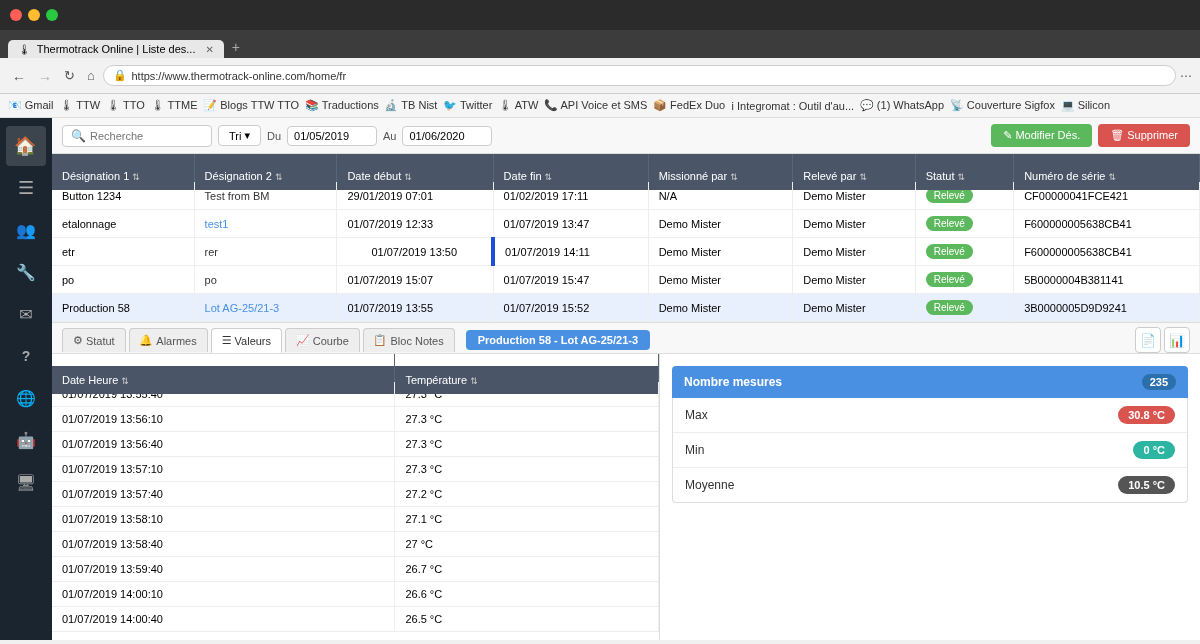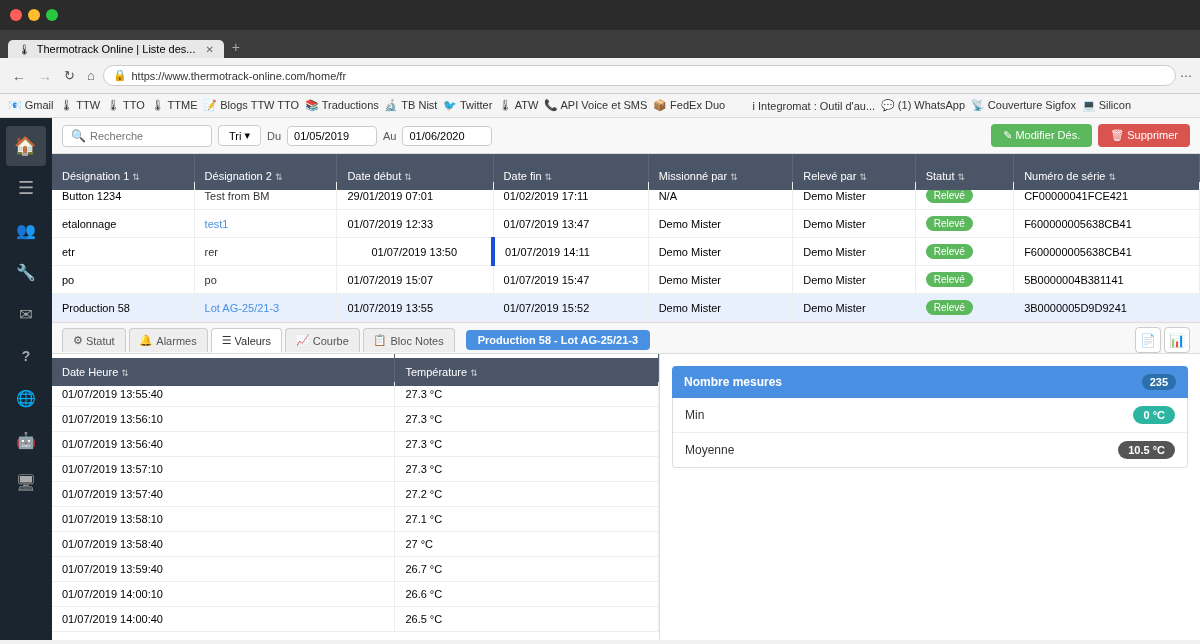--- a/index.html
+++ b/index.html
@@ -57,21 +57,21 @@
   <span style="cursor:pointer;color:#333;white-space:nowrap;">🌡 TTW</span>
   <span style="cursor:pointer;color:#333;white-space:nowrap;">🌡 TTO</span>
   <span style="cursor:pointer;color:#333;white-space:nowrap;">🌡 TTME</span>
   <span style="cursor:pointer;color:#333;white-space:nowrap;">📝 Blogs TTW TTO</span>
   <span style="cursor:pointer;color:#333;white-space:nowrap;">📚 Traductions</span>
   <span style="cursor:pointer;color:#333;white-space:nowrap;">🔬 TB Nist</span>
   <span style="cursor:pointer;color:#333;white-space:nowrap;">🐦 Twitter</span>
   <span style="cursor:pointer;color:#333;white-space:nowrap;">🌡 ATW</span>
   <span style="cursor:pointer;color:#333;white-space:nowrap;">📞 API Voice et SMS</span>
   <span style="cursor:pointer;color:#333;white-space:nowrap;">📦 FedEx Duo</span>
-  <span style="cursor:pointer;color:#333;white-space:nowrap;margin-left:21px;">ℹ Integromat : Outil d'au...</span>
+  <span style="cursor:pointer;color:#333;white-space:nowrap;">ℹ Integromat : Outil d'au...</span>
   <span style="cursor:pointer;color:#333;white-space:nowrap;">💬 (1) WhatsApp</span>
   <span style="cursor:pointer;color:#333;white-space:nowrap;">📡 Couverture Sigfox</span>
   <span style="cursor:pointer;color:#333;white-space:nowrap;">💻 Silicon</span>
 </div>
 
 <div class="app-container">
 
   <div style="width:52px;background:#1a2530;display:flex;flex-direction:column;align-items:center;padding-top:8px;gap:2px;">
     <div style="width:40px;height:40px;display:flex;align-items:center;justify-content:center;cursor:pointer;border-radius:4px;color:white;font-size:18px;background:rgba(255,255,255,0.15);">🏠</div>
     <div style="width:40px;height:40px;display:flex;align-items:center;justify-content:center;cursor:pointer;border-radius:4px;color:#aaa;font-size:18px;">☰</div>
@@ -198,21 +198,21 @@
       <div style="flex:1;"></div>
       <button style="width:26px;height:26px;border:1px solid #ccc;border-radius:4px;background:white;cursor:pointer;font-size:13px;color:#d9534f;">📄</button>
       <button style="width:26px;height:26px;border:1px solid #ccc;border-radius:4px;background:white;cursor:pointer;font-size:13px;color:#5cb85c;">📊</button>
     </div>
 
     <div style="display:flex;flex:1;overflow:hidden;">
 
       <div style="flex:0 0 608px;overflow-y:auto;border-right:1px solid #ddd;">
         <table style="width:100%;border-collapse:collapse;font-size:11px;">
           <thead>
-            <tr style="background:#701a75;color:white;position:sticky;top:4px;">
+            <tr style="background:#701a75;color:white;position:sticky;top:12px;">
               <th style="padding:8px 10px;text-align:left;font-weight:normal;border-right:1px solid #5a6578;white-space:nowrap;cursor:pointer;position:sticky;top:0;background:#4a5568;">Date Heure <span style="font-size:9px;color:#ccc;">⇅</span></th>
               <th style="padding:8px 10px;text-align:left;font-weight:normal;white-space:nowrap;cursor:pointer;position:sticky;top:0;background:#4a5568;">Température <span style="font-size:9px;color:#ccc;">⇅</span></th>
             </tr>
           </thead>
           <tbody id="data-table-body">
               <tr style="border-bottom: 1px solid rgb(238, 238, 238); cursor: pointer;">
       <td style="padding:6px 10px;border-right:1px solid #eee;font-size:11px;white-space:nowrap;">01/07/2019 13:55:40</td>
       <td style="padding:6px 10px;font-size:11px;">27.3 °C</td>
     </tr>
               <tr style="border-bottom: 1px solid rgb(238, 238, 238); cursor: pointer;">
@@ -254,20 +254,24 @@
             </tbody>
         </table>
       </div>
 
       <div style="flex:1;padding:12px;background:#fff;overflow-y:auto;">
         <div style="background:#4a90e2;color:white;padding:8px 12px;border-radius:4px 4px 0 0;display:flex;align-items:center;justify-content:space-between;font-size:12px;font-weight:bold;">
           <span>Nombre mesures</span>
           <span style="background:#2c6fad;border-radius:10px;padding:2px 8px;font-size:11px;">235</span>
         </div>
         <div style="border:1px solid #ddd;border-top:none;border-radius:0 0 4px 4px;">
+          <div style="display:flex;align-items:center;padding:8px 12px;border-bottom:1px solid #eee;">
+            <span style="flex:1;font-size:12px;color:#333;">Max</span>
+            <span style="padding:3px 10px;border-radius:10px;font-size:11px;font-weight:bold;color:white;background:#d9534f;">30.8 °C</span>
+          </div>
           <div style="display:flex;align-items:center;padding:8px 12px;border-bottom:1px solid #eee;">
             <span style="flex:1;font-size:12px;color:#333;">Min</span>
             <span style="padding:3px 10px;border-radius:10px;font-size:11px;font-weight:bold;color:white;background:#2cb5a0;">0 °C</span>
           </div>
           <div style="display:flex;align-items:center;padding:8px 12px;">
             <span style="flex:1;font-size:12px;color:#333;">Moyenne</span>
             <span style="padding:3px 10px;border-radius:10px;font-size:11px;font-weight:bold;color:white;background:#555;">10.5 °C</span>
           </div>
         </div>
       </div>

